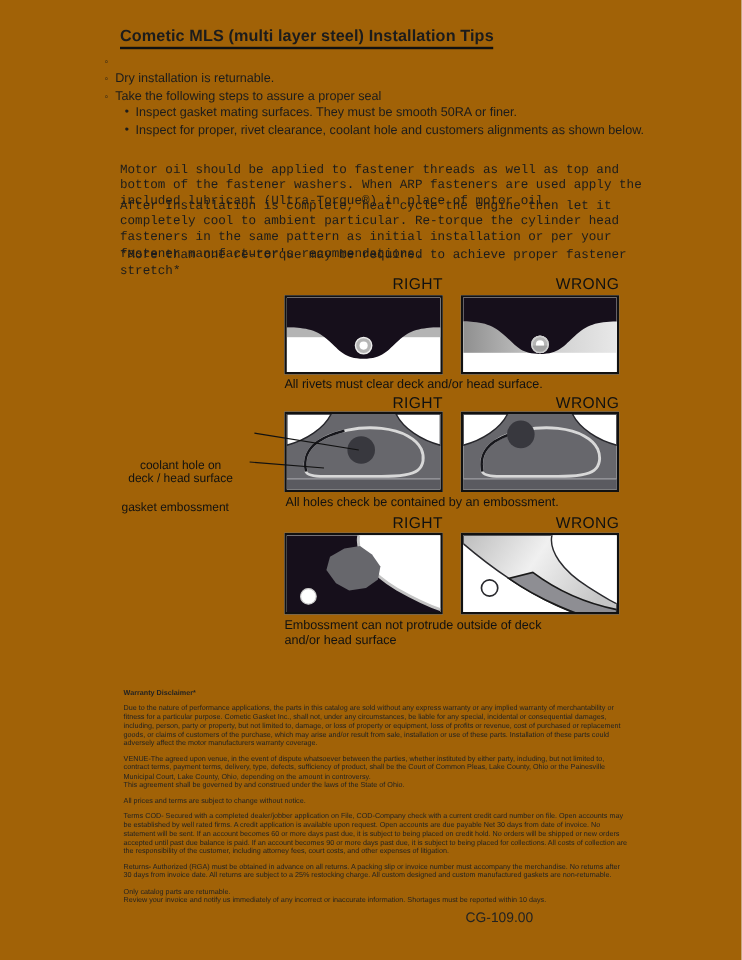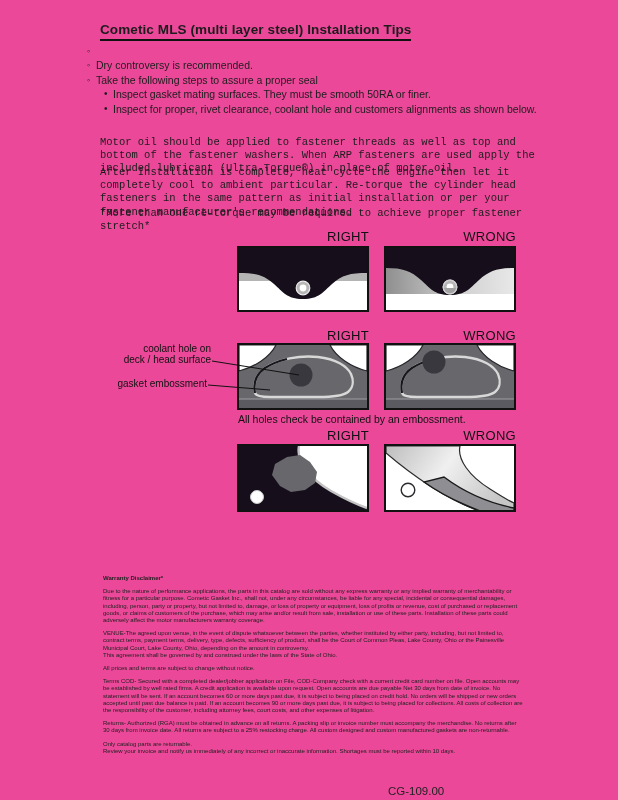--- a/index.html
+++ b/index.html
@@ -1,17 +1,17 @@
 <!DOCTYPE html>
 <html><head>
 <meta charset="utf-8">
 <style>
   html,body{margin:0;padding:0;background:#e8e8e8;}
   .page{
-    position:relative; width:618px; height:800px; background:#ec4899;
+    position:relative; width:618px; height:800px; background:#a16207;
     font-family:"Liberation Sans", sans-serif; color:#1c1c1c; overflow:hidden;
     margin:0 auto;
   }
   .abs{position:absolute;}
   .title{
     left:100px; top:22px; font-size:13.5px; font-weight:bold;
     border-bottom:2px solid #111; padding-bottom:2px; letter-spacing:0.1px;
   }
   .intro{left:87px; top:44px; width:462px; font-size:10.5px; line-height:14.4px;}
   .bullet-row{display:flex;}
@@ -20,42 +20,42 @@
   .sub .bullet-glyph{font-size:10px;}
   .diesel-heading{left:100px; top:118px; font-size:12px; font-weight:bold;}
   .para{left:100px; width:452px; font-size:10.5px; line-height:13.2px;font-family:Liberation Mono, monospace;}
   .p1{top:136px;} .p2{top:166px;} .p3{top:207px;}
   .dg-header{font-size:13px; text-align:right; width:132px; color:#111; letter-spacing:0.3px;}
   .panel{
     width:132px; height:66px; border:2px solid #111; box-sizing:border-box; background:#fff;
   }
   .panel svg{display:block; width:100%; height:100%;}
   .caption{font-size:10.5px; line-height:13px; color:#111;}
-  .dg-side-label{font-size:10px; line-height:11px; text-align:right; color:#111;}
+  .dg-side-label{font-size:10px; line-height:11px; text-align:center; color:#111;margin-top:40px;}
   .leader-overlay{left:200px; top:340px; width:120px; height:62px; z-index:5; pointer-events:none;}
   .warranty{left:103px; top:575px; width:420px; font-size:6px; line-height:7.2px; color:#222;}
   .warranty .w-head{font-weight:bold; margin-bottom:6px;}
   .warranty .w-para{margin-bottom:6px;}
   .warranty .w-line{margin-bottom:0;}
-  .footer-code{left:388px; top:785px; font-size:11.5px; color:#222;}
+  .footer-code{left:388px; top:759px; font-size:11.5px; color:#222;}
 </style>
 </head>
 <body>
 
 <div class="page">
 
   <div class="abs title">Cometic MLS (multi layer steel) Installation Tips</div>
 
   <div class="abs intro">
     <div class="bullet-row">
       <span class="bullet-glyph">◦</span>
     </div>
     <div class="bullet-row">
       <span class="bullet-glyph">◦</span>
-      <span>Dry controversy is recommended.</span>
+      <span>Dry installation is returnable.</span>
     </div>
     <div class="bullet-row">
       <span class="bullet-glyph">◦</span>
       <span>Take the following steps to assure a proper seal</span>
     </div>
     <div class="bullet-row sub">
       <span class="bullet-glyph">•</span>
       <span>Inspect gasket mating surfaces.  They must be smooth 50RA or finer.</span>
     </div>
     <div class="bullet-row sub">
@@ -94,20 +94,21 @@
       </defs>
       <rect width="128" height="62" fill="#ffffff"></rect>
       <rect y="20" width="128" height="26" fill="url(#gb1)"></rect>
       <path d="M0,0 H128 V20 C111,20 103,23 93,32 C84,40 80,47 64,47 C48,47 44,40 35,32 C25,23 17,20 0,20 Z" fill="#160f1b"></path>
       <circle cx="64" cy="39" r="6.8" fill="#b6b6b6" stroke="#e0e0e0" stroke-width="1.2"></circle>
       <circle cx="64" cy="39" r="3.4" fill="#ffffff"></circle>
       <rect x="55" y="40" width="19" height="6" fill="#a2a2a2" clip-path="url(#rivclip)"></rect>
       <circle cx="64" cy="39" r="6.8" fill="none" stroke="#cfcfcf" stroke-width="1.2"></circle>
     </svg>
   </div>
+  <div class="abs caption" style="left:237px; top:314px;">All rivets must clear deck and/or head surface.</div>
 
   <div class="abs dg-header" style="left:237px; top:328px;">RIGHT</div>
   <div class="abs dg-header" style="left:384px; top:328px;">WRONG</div>
 
   <div class="abs dg-side-label" style="left:90px; top:343px; width:121px;">
     <div>coolant hole on</div>
     <div>deck / head surface</div>
   </div>
   <div class="abs dg-side-label" style="left:85px; top:378px; width:122px;">gasket embossment</div>
 
@@ -163,20 +164,24 @@
             <stop offset="0.5" stop-color="#f0f0f0"></stop>
             <stop offset="1" stop-color="#c6c6c6"></stop>
         </linearGradient>
       </defs>
       <rect width="128" height="64" fill="#ffffff"></rect>
       <path d="M0,0 L74,0 C71,13 83,30 104,43 C115,50 123,55 128,57 L128,74 C100,70 72,58 44,40 C24,27 7,13 0,7 Z" fill="url(#silv)" stroke="#2a2a2e" stroke-width="1.2"></path>
       <path d="M38,36 C62,53 96,68 128,75 L128,62 C103,57 78,46 58,31 Z" fill="#8e8e93" stroke="#1a1a1a" stroke-width="1.4"></path>
       <circle cx="22" cy="44" r="6.8" fill="#ffffff" stroke="#2a2a2e" stroke-width="1.4"></circle>
     </svg>
   </div>
+  <div class="abs caption" style="left:237px; top:515px; width:250px;">
+    <div>Embossment can not protrude outside of deck</div>
+    <div>and/or head surface</div>
+  </div>
 
   <div class="abs warranty">
     <div class="w-head">Warranty Disclaimer*</div>
     <div class="w-para">Due to the nature of performance applications, the parts in this catalog are sold without any express warranty or any implied warranty of merchantability or fitness for a particular purpose.  Cometic Gasket Inc., shall not, under any circumstances, be liable for any special, incidental or consequential damages, including, person, party or property, but not limited to, damage, or loss of property or equipment, loss of profits or revenue, cost of purchased or replacement goods, or claims of customers of the purchase, which may arise and/or result from sale, installation or use of these parts.  Installation of these parts could adversely affect the motor manufacturers warranty coverage.</div>
     <div class="w-line">VENUE-The agreed upon venue, in the event of dispute whatsoever between the parties, whether instituted by either party, including, but not limited to, contract terms, payment terms, delivery, type, defects, sufficiency of product, shall be the Court of Common Pleas, Lake County, Ohio or the Painesville Municipal Court, Lake County, Ohio, depending on the amount in controversy.</div>
     <div class="w-para">This agreement shall be governed by and construed under the laws of the State of Ohio.</div>
     <div class="w-para">All prices and terms are subject to change without notice.</div>
     <div class="w-para">Terms COD- Secured with a completed dealer/jobber application on File, COD-Company check with a current credit card number on file.  Open accounts may be established by well rated firms.  A credit application is available upon request.  Open accounts are due payable Net 30 days from date of invoice.  No statement will be sent.  If an account becomes 60 or more days past due, it is subject to being placed on credit hold.  No orders will be shipped or new orders accepted until past due balance is paid.  If an account becomes 90 or more days past due, it is subject to being placed for collections.  All costs of collection are the responsibility of the customer, including attorney fees, court costs, and other expenses of litigation.</div>
     <div class="w-para">Returns- Authorized (RGA) must be obtained in advance on all returns.  A packing slip or invoice number must accompany the merchandise.  No returns after 30 days from invoice date.  All returns are subject to a 25% restocking charge.  All custom designed and custom manufactured gaskets are non-returnable.</div>
     <div class="w-line">Only catalog parts are returnable.</div>

